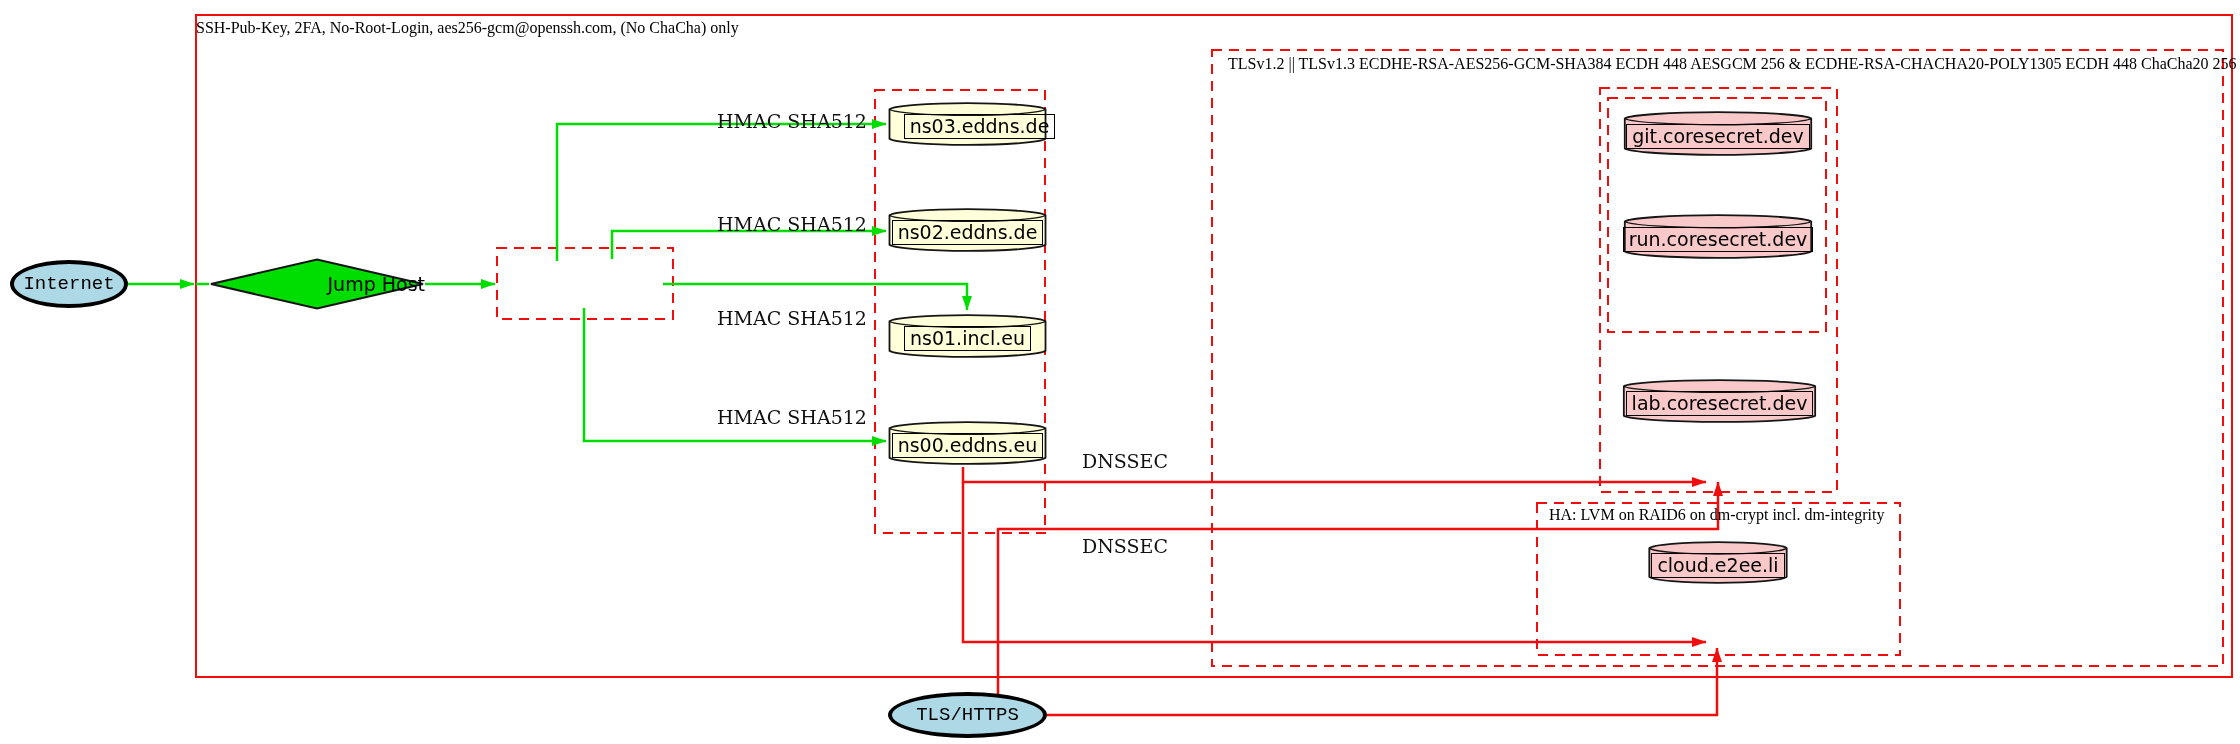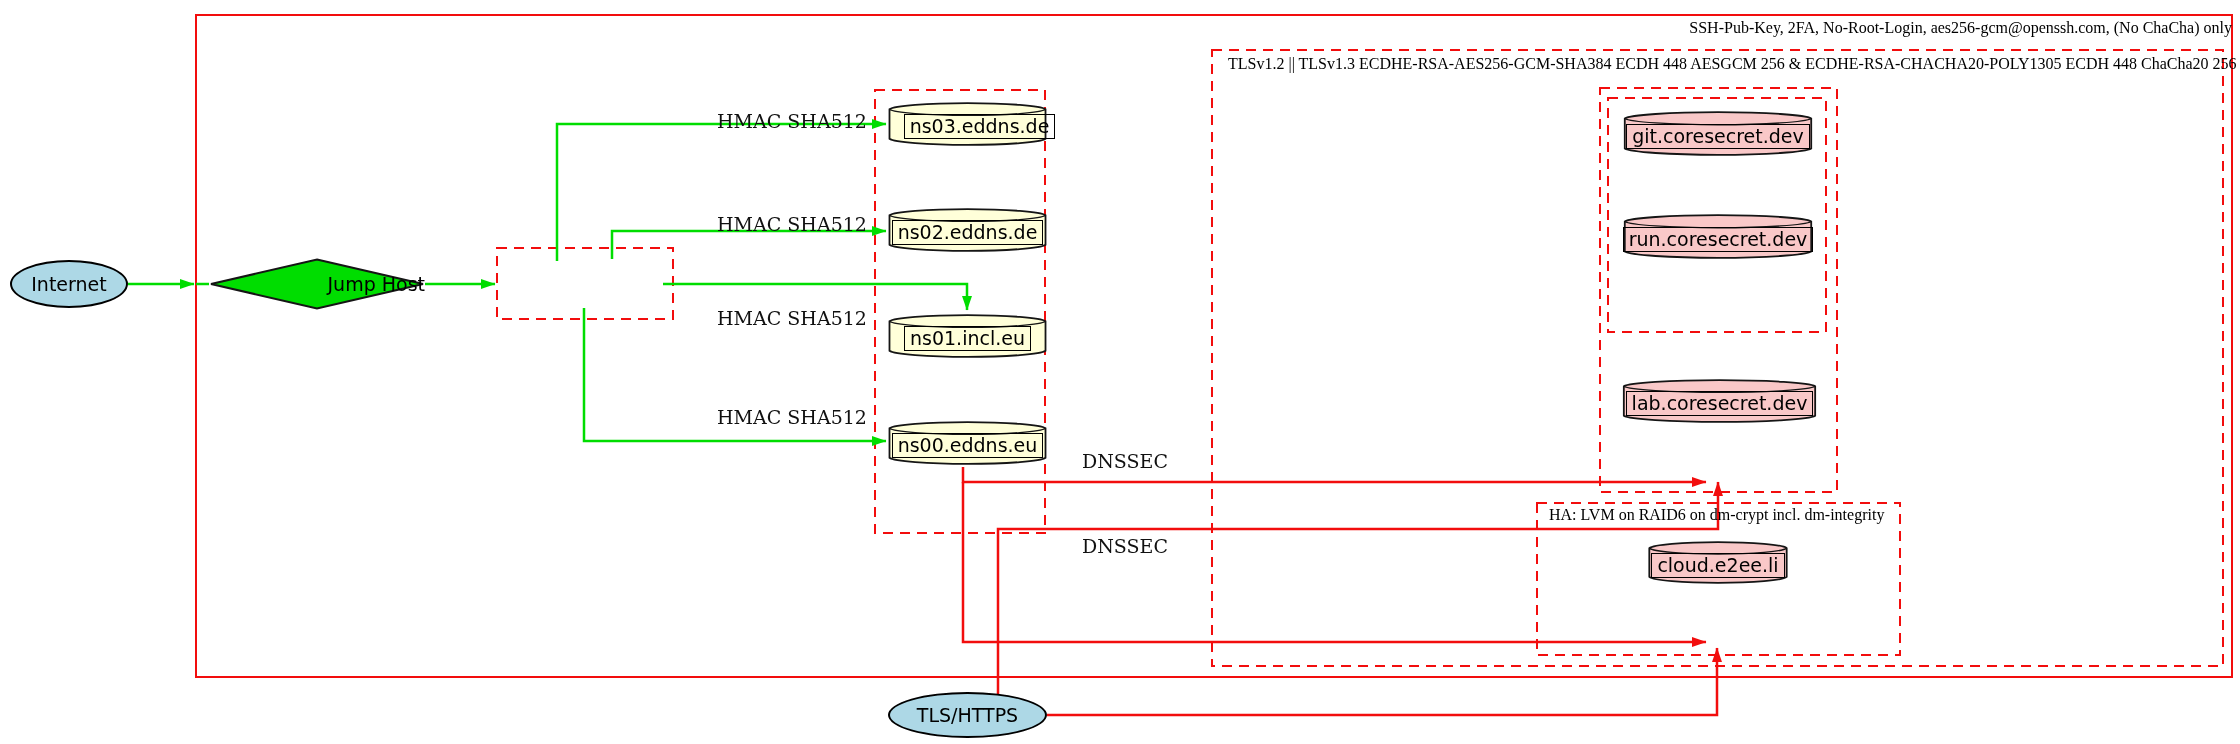--- a/index.html
+++ b/index.html
@@ -6,29 +6,29 @@
   #stage{position:relative;width:2240px;height:744px;background:#ffffff;overflow:hidden;
          font-family:"DejaVu Sans",sans-serif;}
   #edge-layer{position:absolute;left:0;top:0;width:2240px;height:744px;}
 
   
   .node{position:absolute;display:flex;align-items:center;justify-content:center;box-sizing:border-box;}
   .node .shape{position:absolute;left:0;top:0;width:100%;height:100%;}
   .cylbody{stroke:#151515;stroke-width:1.8;vector-effect:non-scaling-stroke;}
   .cylrim{fill:none;stroke:#151515;stroke-width:1.4;vector-effect:non-scaling-stroke;}
   .diam{stroke:#151515;stroke-width:2;vector-effect:non-scaling-stroke;}
-  .ell{border:2px solid #000000;border-radius:50%;background:#add8e6;}
+  .ell{border:4px solid #000000;border-radius:50%;background:#add8e6;font-family:Liberation Mono, monospace;}
   .nlabel{position:relative;font-size:19px;line-height:23px;color:#000;white-space:nowrap;z-index:3;}
   .boxed{border:1px solid #000;padding:0 5px;margin-top:5px;}
   .plain{margin-top:0;}
 
   
   .clabel{position:absolute;font-family:"Liberation Serif","DejaVu Serif",serif;font-size:16px;
           line-height:17px;color:#000;white-space:nowrap;z-index:2;}
-  .clabel.centered{text-align:right;}
+  .clabel.centered{text-align:left;}
 
   
   .elabel{position:absolute;font-family:"DejaVu Serif",serif;font-size:19px;line-height:21px;
           color:#101010;white-space:nowrap;z-index:2;margin-left:16px;}
 </style>
 </head>
 <body>
 
 <div id="stage">
 

